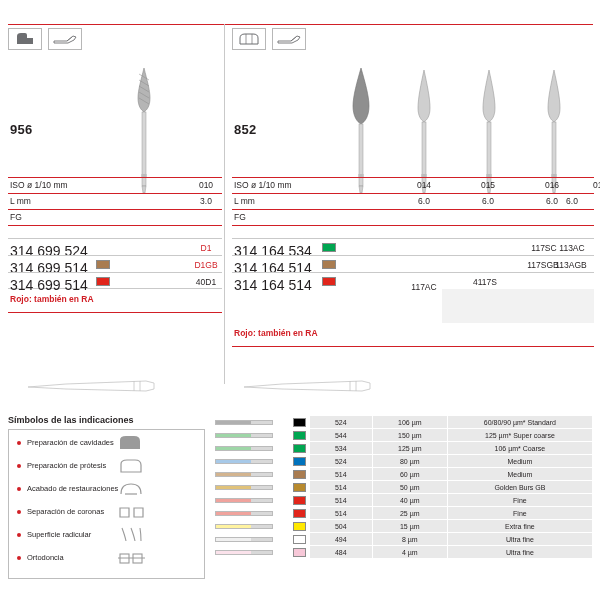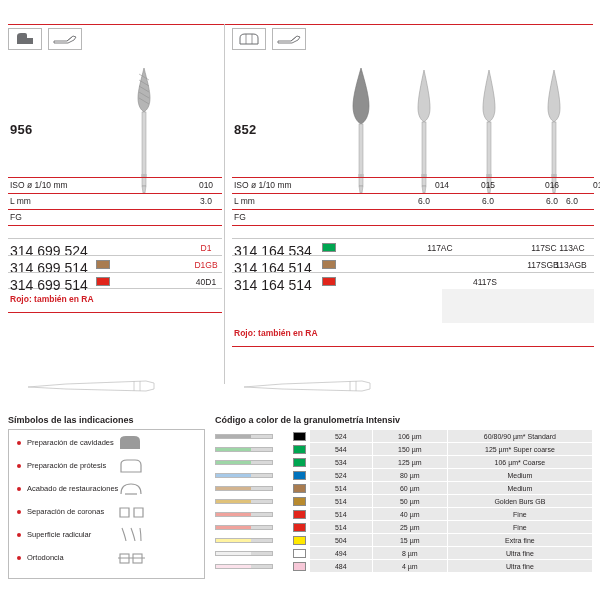--- a/index.html
+++ b/index.html
@@ -197,21 +197,21 @@
         <rect x="12" y="56" width="4" height="64" fill="#d6d6d6" stroke="#9a9a9a" stroke-width="0.5"></rect>
         <rect x="11.4" y="108" width="5.2" height="3" fill="#bdbdbd"></rect>
         <path d="M12 120 L16 120 L15 127 L13 127 Z" fill="#cfcfcf" stroke="#9a9a9a" stroke-width="0.5"></path>
       </svg>
     </div>
 
     <div class="spec-table" style="top:124px; width:362px;">
       <div class="sep-h" style="left:0; top:0; width:362px;"></div>
       <div class="spec-row">
         <span class="spec-label">ISO ø 1/10 mm</span>
-        <span class="spec-val" style="left:188px; width:44px;">014</span>
+        <span class="spec-val" style="left:170px; width:44px;">014</span>
         <span class="spec-val" style="left:234px; width:44px;">015</span>
         <span class="spec-val" style="left:298px; width:44px;">016</span>
         <span class="spec-val" style="left:328px; width:44px;padding-left:33px;">018</span>
       </div>
       <div class="sep-h" style="left:0; top:16px; width:362px;"></div>
       <div class="spec-row">
         <span class="spec-label">L mm</span>
         <span class="spec-val" style="left:170px; width:44px;">6.0</span>
         <span class="spec-val" style="left:234px; width:44px;">6.0</span>
         <span class="spec-val" style="left:298px; width:44px;">6.0</span>
@@ -221,21 +221,21 @@
       <div class="spec-row">
         <span class="spec-label">FG</span>
       </div>
       <div class="sep-h" style="left:0; top:48px; width:362px;"></div>
     </div>
 
     <div class="ord" style="top:210px; left:0; width:362px;">
       <div class="ord-row">
         <span class="ord-ref">314 164 534</span>
         <span class="swatch" style="left:90px; background:#00a651;"></span>
-        <span class="ord-cell" style="left:186px; width:44px;">117AC</span>
+        <span class="ord-cell" style="left:170px; width:44px;margin-top:39px;">117AC</span>
         <span class="ord-cell" style="left:290px; width:44px;">117SC</span>
         <span class="ord-cell" style="left:318px; width:44px;">113AC</span>
       </div>
       <div class="ord-row">
         <span class="ord-ref">314 164 514</span>
         <span class="swatch" style="left:90px; background:#a97c50;"></span>
         <span class="ord-cell" style="left:286px; width:50px;">117SGB</span>
         <span class="ord-cell" style="left:316px; width:46px;">113AGB</span>
       </div>
       <div class="ord-row">
@@ -291,21 +291,20 @@
         </svg>
       <svg style="position:absolute; left:108px; top:119px;" width="30" height="17" viewBox="0 0 30 17">
           <rect x="3" y="5" width="9" height="9" fill="none" stroke="#9a9a9a" stroke-width="1.1"></rect>
           <rect x="16" y="5" width="9" height="9" fill="none" stroke="#9a9a9a" stroke-width="1.1"></rect>
           <path d="M1 9 L28 9" stroke="#9a9a9a" stroke-width="1"></path>
         </svg>
     </div>
   </div>
 
   <div class="ccode">
-    <div class="ccode-title">Código a color de la granulometría Intensiv</div>
     <table class="ccode-table">
       <tbody id="ccode-body">
           <tr>
             <td class="cc-pic">
               <div class="cc-bar" style="background:linear-gradient(to right, #b0b0b0 0%, #b0b0b0 62%, #d9d9d9 62%, #d9d9d9 100%); border:1px solid #bbb;"></div>
             </td>
             <td class="cc-sw">
               <div class="cc-swatch" style="background:#000000;"></div>
             </td>
             <td class="cc-num">524</td>

